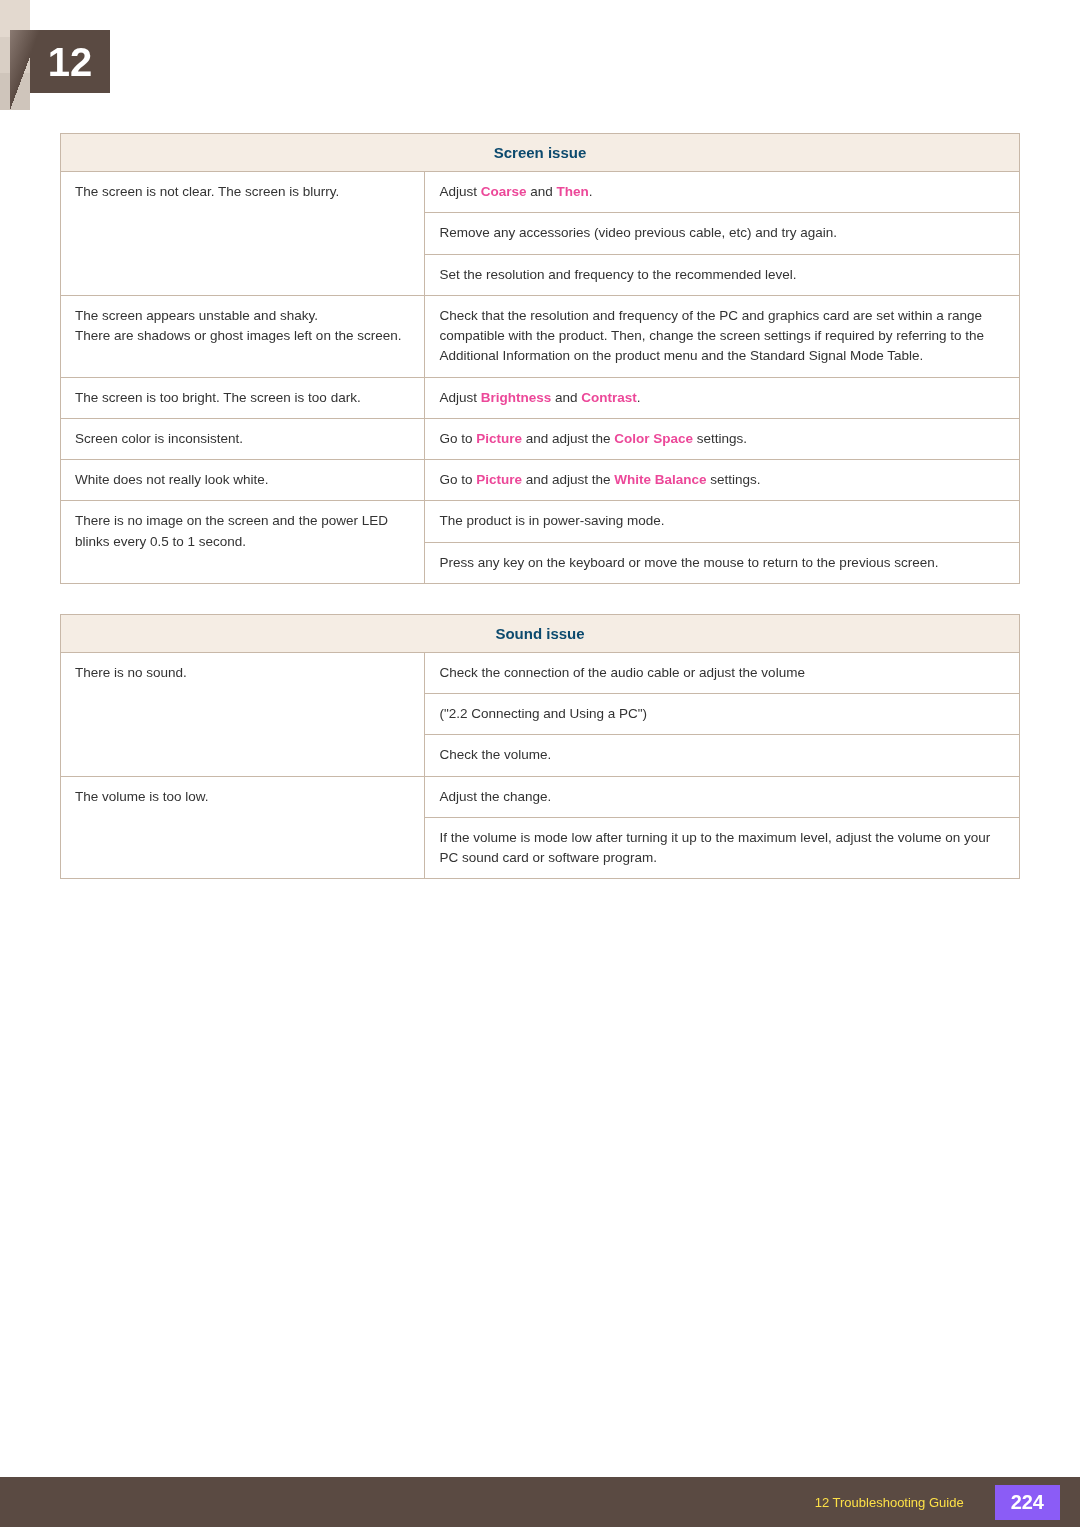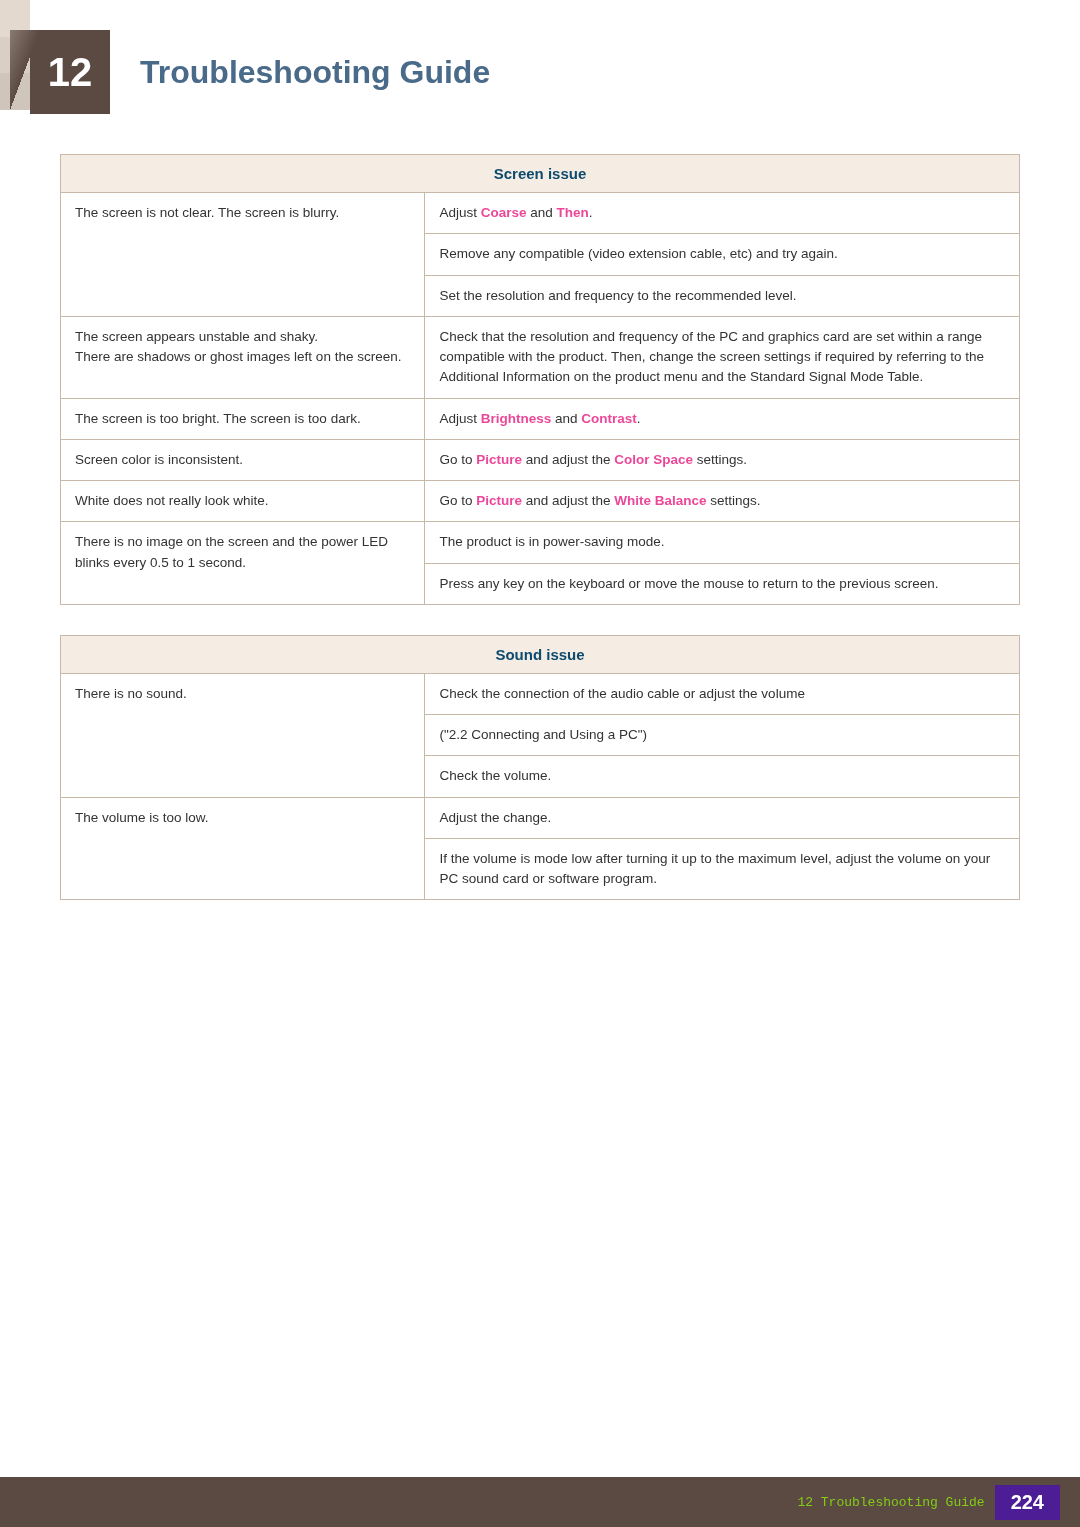--- a/index.html
+++ b/index.html
@@ -17,21 +17,21 @@
     
     .header {
       display: flex;
       align-items: center;
       padding: 30px 60px 20px 30px;
       position: relative;
     }
 
     .chapter-badge {
       width: 80px;
-      height: 84px;
+      height: 63px;
       background: #5a4a42;
       display: flex;
       align-items: center;
       justify-content: center;
       margin-right: 20px;
       flex-shrink: 0;
       position: relative;
     }
 
     .chapter-badge::before {
@@ -112,34 +112,34 @@
       right: 0;
       height: 50px;
       background: #5a4a42;
       display: flex;
       align-items: center;
       justify-content: flex-end;
       padding-right: 20px;
     }
 
     .footer-text {
-      color: #84cc16;
+      color: #fde047;
       font-size: 13px;
-      margin-right: 10px;
-      font-family: Liberation Mono, monospace;
+      margin-right: 16px;
     }
 
     .footer-page {
-      background: #4c1d95;
+      background: #8b5cf6;
       color: white;
       font-size: 20px;
       font-weight: bold;
       padding: 6px 16px;
       min-width: 60px;
       text-align: center;
+      margin-left: 15px;
     }
 
     
     .header-decor {
       position: absolute;
       top: 0;
       left: 0;
       width: 30px;
       height: 110px;
       display: flex;
@@ -162,39 +162,38 @@
 <div class="header-decor">
   <div class="stripe stripe-1"></div>
   <div class="stripe stripe-2"></div>
   <div class="stripe stripe-3"></div>
 </div>
 
 <div class="header">
   <div class="chapter-badge">
     <span class="chapter-number">12</span>
   </div>
-  <h1 class="page-title">Troubleshooting Guide</h1>
 </div>
 
 <div class="content">
 
   <table class="issue-table">
     <thead>
       <tr>
         <th colspan="2">Screen issue</th>
       </tr>
     </thead>
     <tbody>
 
       <tr>
         <td rowspan="3">The screen is not clear. The screen is blurry.</td>
         <td>Adjust <strong class="bold-link">Coarse</strong> and <strong class="bold-link">Then</strong>.</td>
       </tr>
       <tr>
-        <td>Remove any compatible (video extension cable, etc) and try again.</td>
+        <td>Remove any accessories (video previous cable, etc) and try again.</td>
       </tr>
       <tr>
         <td>Set the resolution and frequency to the recommended level.</td>
       </tr>
 
       <tr>
         <td>
           The screen appears unstable and shaky.<br>
           There are shadows or ghost images left on the screen.
         </td>

